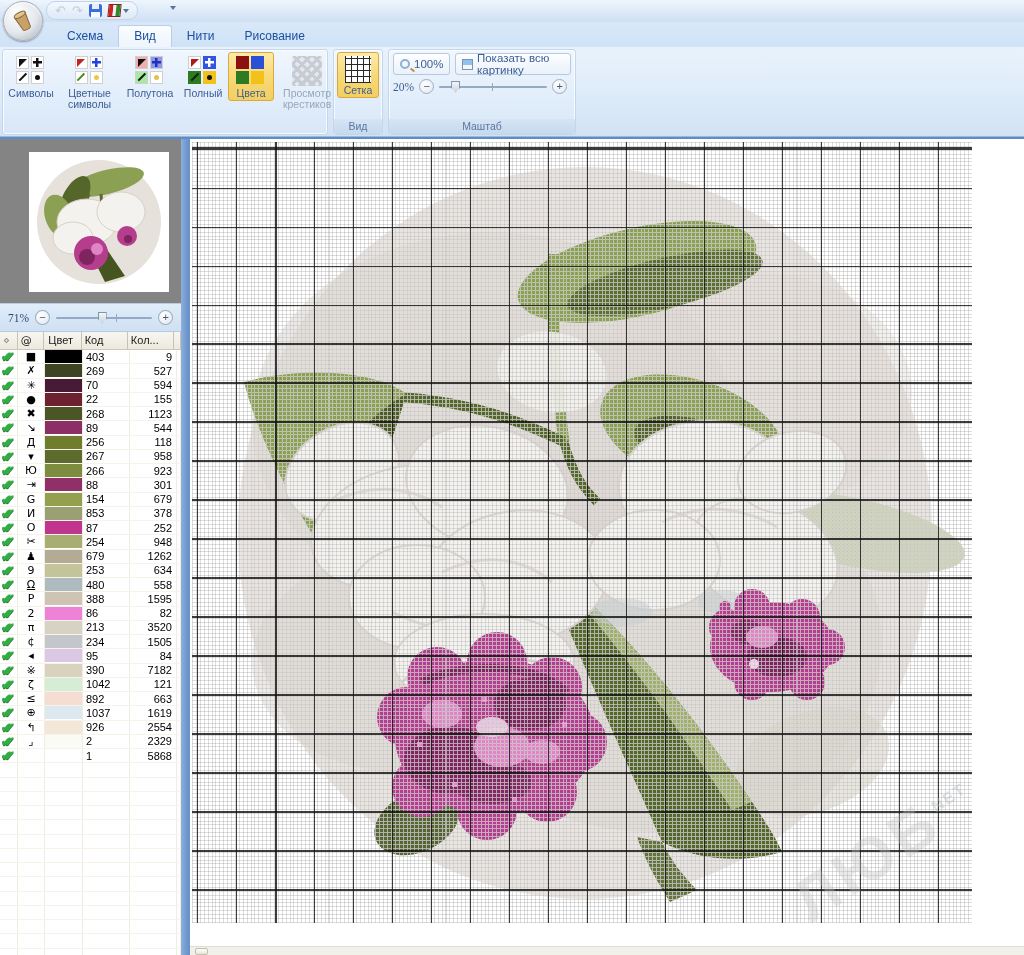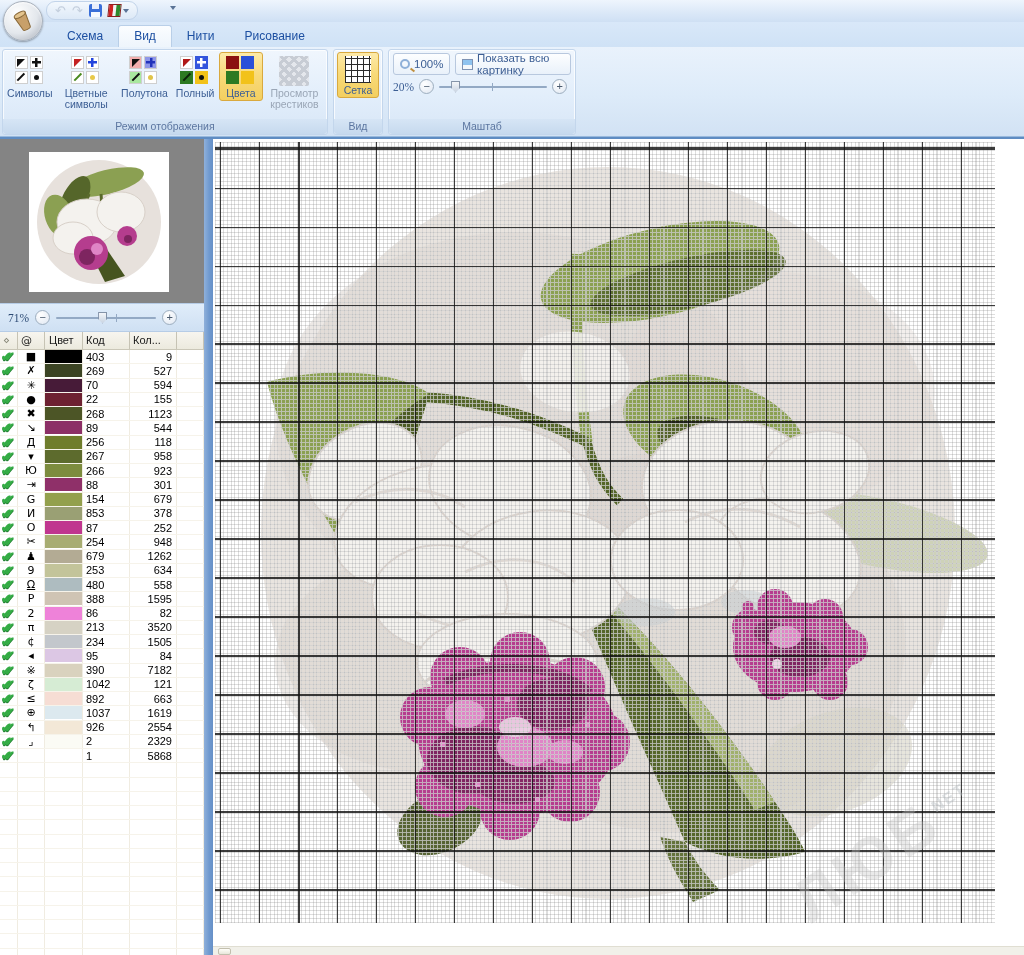--- a/index.html
+++ b/index.html
@@ -36,21 +36,21 @@
   .tab.active { background:linear-gradient(#fbfdff,#eef5fc); border:1px solid #b9cfe8; border-bottom:none; color:#1c4fa1; }
 
   
   .ribbon { height:90px; background:linear-gradient(180deg,#e9f2fc,#ddeBf9 55%,#d2e2f4);
     border-bottom:1px solid #98b9dd; display:flex; gap:5px; padding:2px 2px 1px 2px; }
   .group { display:flex; flex-direction:column; border:1px solid #c3d6ec; border-radius:3px;
     background:linear-gradient(180deg,#f0f6fd,#e2eefb 55%,#d8e6f6); box-shadow:inset 0 0 0 1px rgba(255,255,255,.75); }
   .gbody { flex:1; display:flex; align-items:flex-start; padding:2px 2px; gap:1px; }
   .glabel { height:15px; line-height:14px; text-align:center; font-size:10.5px; color:#5c76a0;
     background:linear-gradient(#d6e5f5,#c6d9ee); border-radius:0 0 3px 3px; }
-  .rbtn { width:52px; display:flex; flex-direction:column; align-items:center; padding:3px 1px 1px;
+  .rbtn { width:52px; display:flex; flex-direction:column; align-items:center; padding:3px 9px 1px;
     border:1px solid transparent; border-radius:3px;justify-content:flex-end; }
   .rbtn.wide { width:64px; }
   .rbtn.active { background:linear-gradient(#fdeaa9,#f8d977 50%,#f3cf60); border-color:#d9a93e; }
   .rbtn.disabled .rlabel { color:#9aa6b6; }
   .rlabel { font-size:10.5px; line-height:11px; text-align:center; color:#3c5e94; margin-top:2px; }
   .i4 { width:30px; height:30px; display:grid; grid-template:13px 13px / 13px 13px; gap:2px; }
   .cell { background:#fff; border:1px solid #cfcfcf; display:flex; align-items:center; justify-content:center; }
   .cell.nb { border-color:transparent; }
   .tri { width:0; height:0; border-top:8px solid currentColor; border-right:8px solid transparent; }
   .plus { width:9px; height:9px;
@@ -80,21 +80,21 @@
   .stick { position:absolute; top:3px; width:1px; height:8px; background:#93a9c4; }
   .sthumb { position:absolute; top:1px; width:9px; height:12px;
     background:linear-gradient(#f4f6f9,#c9d4e2); border:1px solid #8493a8;
     clip-path:polygon(0 0,100% 0,100% 62%,50% 100%,0 62%); }
   .rnd { width:15px; height:15px; border-radius:50%; border:1px solid #9daebf; color:#4a5a6e;
     background:radial-gradient(circle at 35% 30%,#ffffff,#dfe7f2); font-size:11px; line-height:13px;
     text-align:center; }
 
   
   .main { position:relative; height:818px; display:flex; border-top:2px solid #5f8cc2; background:#fff; }
-  .leftpanel { width:204px; display:flex; flex-direction:column; background:#fff; }
+  .leftpanel { width:181px; display:flex; flex-direction:column; background:#fff; }
   .previewwrap { height:164px; background:#848484; position:relative; }
   .thumb { position:absolute; left:29px; top:13px; width:140px; height:140px; background:#fff; }
   .zoombar { height:29px; background:linear-gradient(#e0edfa,#cfe0f3); border-top:1px solid #b6cce6;
     border-bottom:1px solid #b6cce6; display:flex; align-items:center; gap:6px; padding:0 8px; }
   .phead { height:18px; display:flex; font-size:11px; color:#1a1a1a;
     background:linear-gradient(#f7f5ef,#eceade); border-bottom:1px solid #cac7b8; }
   .phead span { border-right:1px solid #c6c3b4; padding:2px 3px 0; }
   .prows { flex:1; overflow:hidden; background:#fff; }
   .prow { height:14.25px; display:flex; font-size:11px; align-items:center; border-bottom:1px solid #f6f3ea; }
   .prow > span { height:100%; display:flex; align-items:center; border-right:1px solid #f0ece1; }
@@ -253,21 +253,20 @@
             <span class="cell nb" style="background:#2d7a22"></span>
             <span class="cell nb" style="background:#f2c21a"></span>
           </div>
           <div class="rlabel">Цвета</div>
         </div>
         <div class="rbtn wide disabled">
           <div class="lattice"></div>
           <div class="rlabel">Просмотр крестиков</div>
         </div>
       </div>
-      <div class="glabel">Режим отображения</div>
     </div>
 
     <div class="group" style="width:50px">
       <div class="gbody" style="justify-content:center">
         <div class="rbtn active" style="width:42px">
           <div class="gridicon"></div>
           <div class="rlabel">Сетка</div>
         </div>
       </div>
       <div class="glabel">Вид</div>

